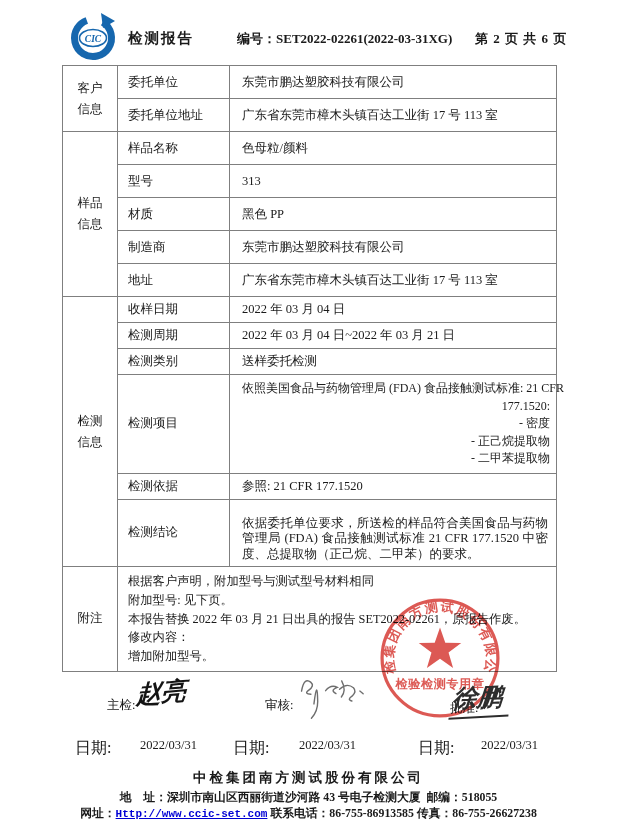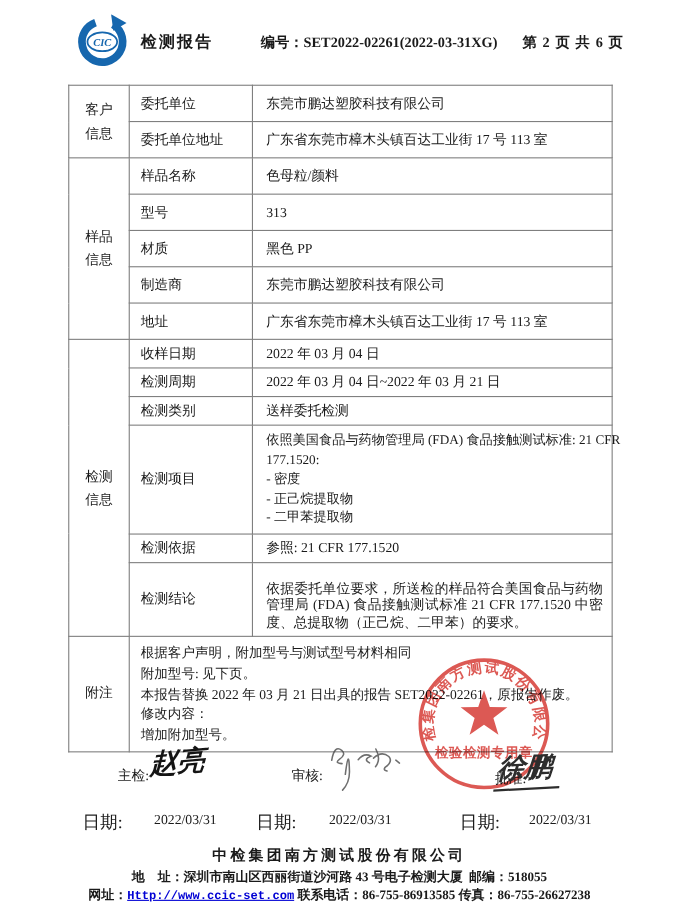--- a/index.html
+++ b/index.html
@@ -14,30 +14,30 @@
   
   .logo { left:66px; top:13px; }
   .hdr-title {
     left:128px; top:29px; font-size:14.5px; font-weight:bold;
     font-family:"Liberation Sans","DejaVu Sans",sans-serif; letter-spacing:2px;
   }
   .hdr-no { left:237px; top:30px; font-size:13px; font-weight:bold; }
   .hdr-page { left:475px; top:30px; font-size:13px; font-weight:bold; letter-spacing:1px; }
 
   
-  table.report { border-collapse:collapse; position:absolute; left:62px; top:77px; width:494px; table-layout:fixed; }
+  table.report { border-collapse:collapse; position:absolute; left:62px; top:65px; width:494px; table-layout:fixed; }
   table.report td { border:1px solid #7f7f7f; font-size:12.5px; vertical-align:middle; }
   col.c-group { width:55px; } col.c-label { width:112px; } col.c-value { width:327px; }
   td.group-cell { text-align:center; white-space:pre-line; line-height:21px; }
   td.label-cell { padding-left:10px; }
   td.value-cell { padding-left:12px; padding-right:6px; }
   tr.std  td { height:33px; }
   tr.compact td { height:26px; }
   td.lines { padding-top:5px; padding-bottom:5px; }
-  td.lines div { line-height:17.5px; white-space:nowrap; font-size:12px; }
+  td.lines div { line-height:17.5px; white-space:nowrap; font-size:12px;text-align:right; }
   td.justify { text-align:justify; line-height:15.5px; font-size:12.2px; padding:16px 8px 4px 12px; }
   td.note-cell { padding:5px 8px 5px 10px; vertical-align:middle; }
   td.note-cell div { line-height:18.8px; white-space:nowrap; font-size:12.3px; }
 
   
   .sig-label { font-size:12.5px; top:697px;margin-left:32px; }
   .sig-name { font-size:25px; font-style:italic; font-weight:bold; font-family:"DejaVu Serif",serif; }
   .sig-chief { left:136px; top:676px; transform:rotate(-5deg) skewX(-6deg); color:#141414; }
   .sig-approve { left:450px; top:681px; transform:rotate(-3deg) skewX(-8deg); color:#2d2d2d; z-index:6; border-bottom:2px solid #2d2d2d; padding:0 8px 2px 2px; }
   .date-label { font-size:16px; top:738px; }

